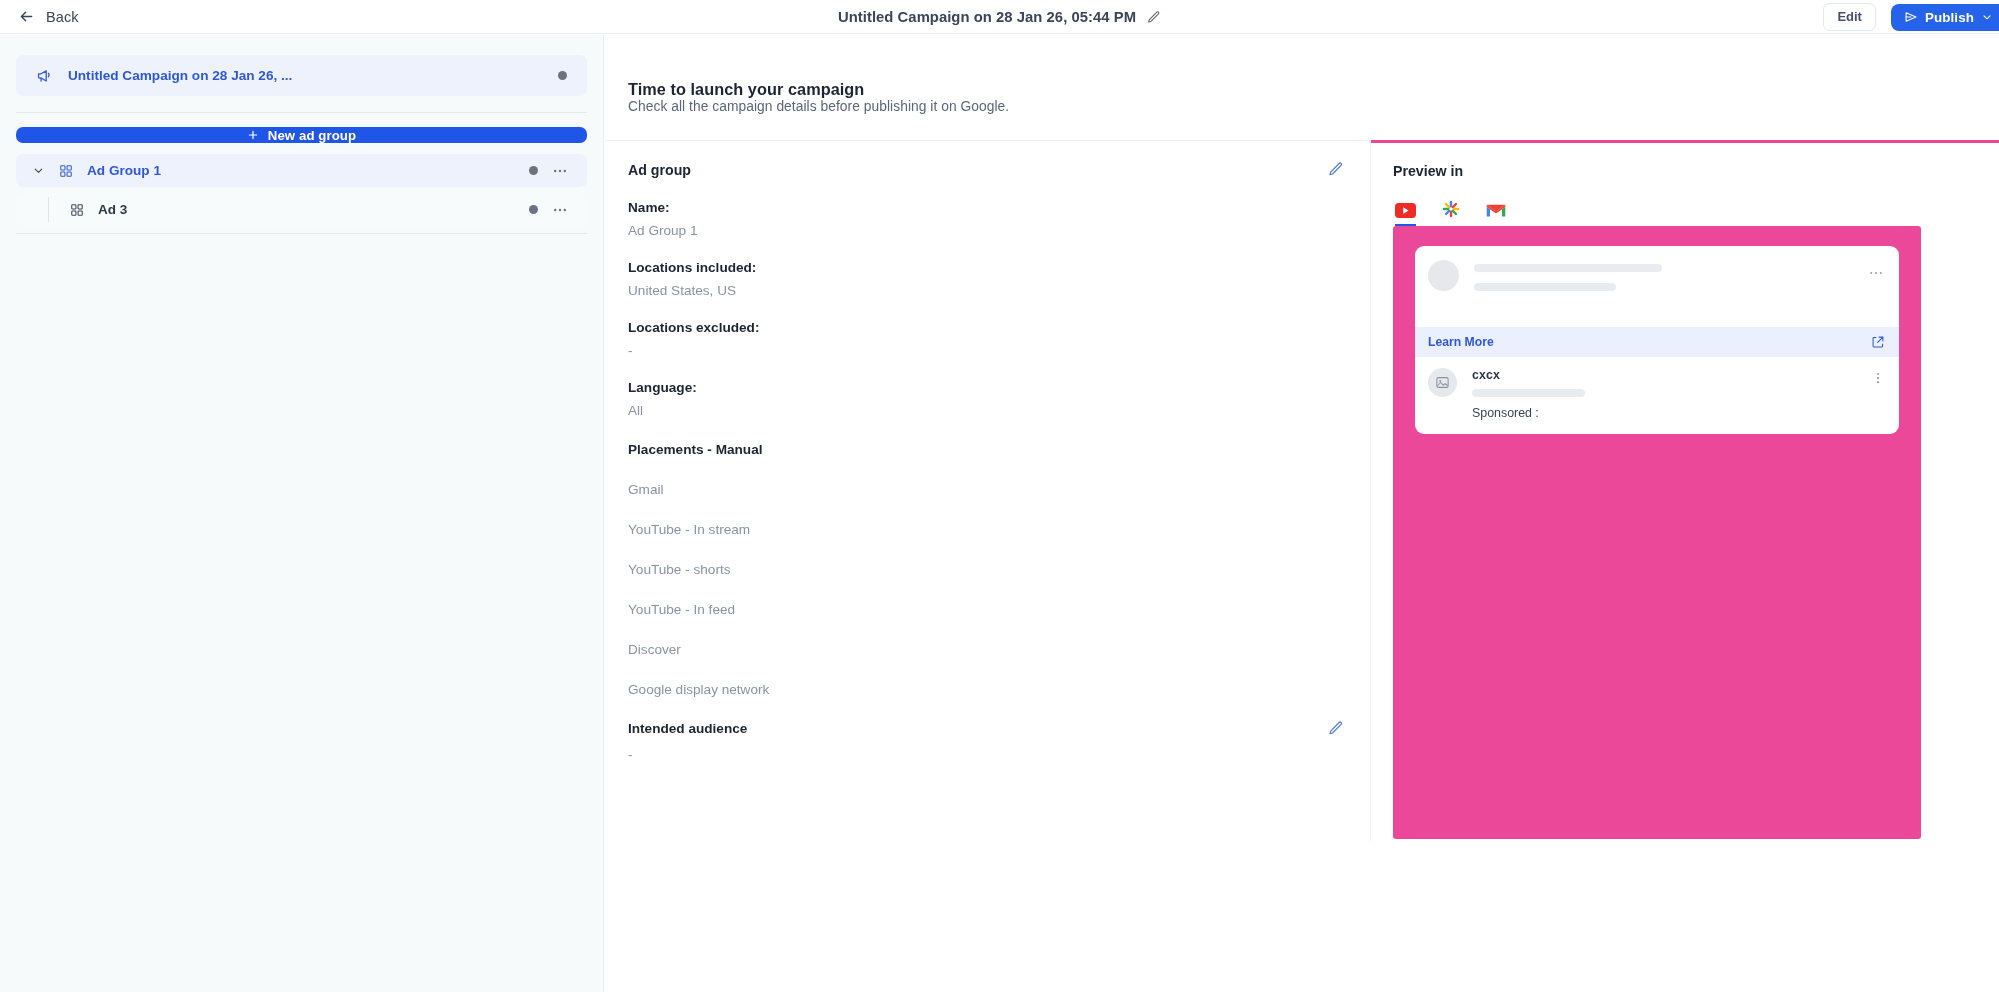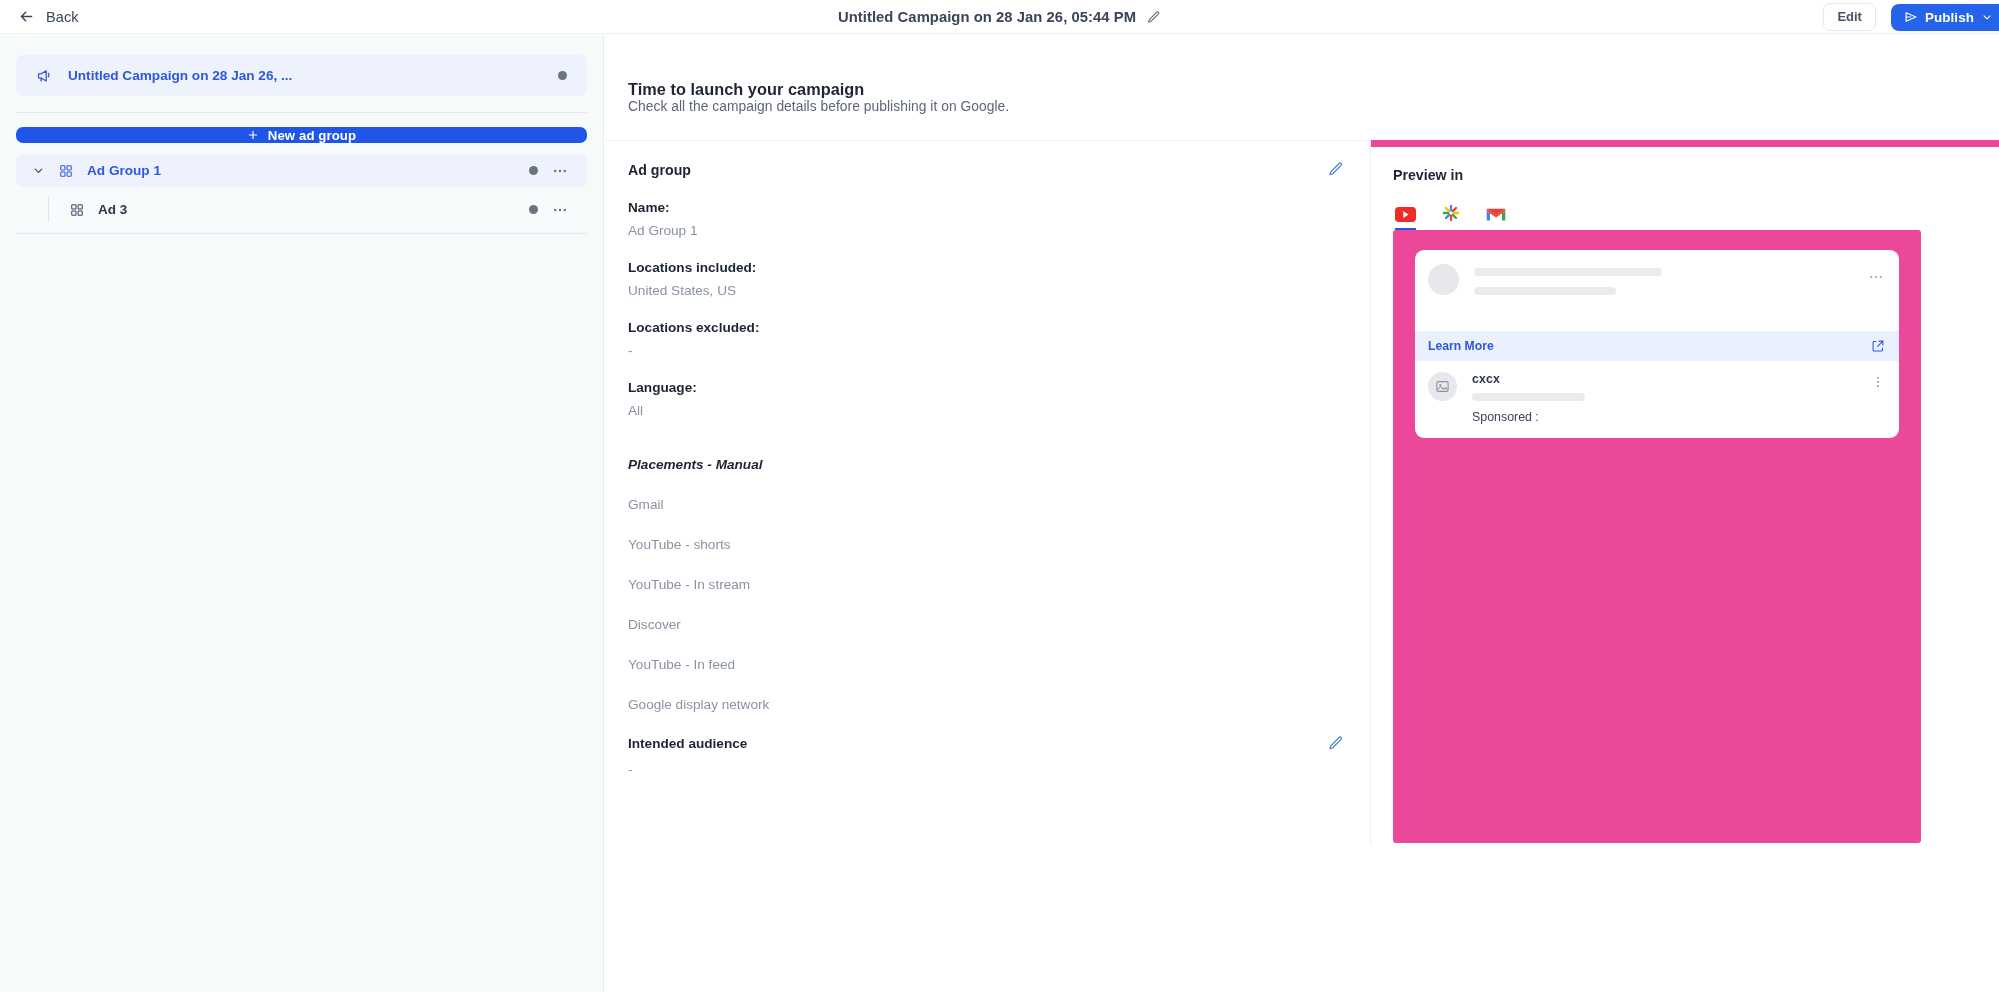--- a/index.html
+++ b/index.html
@@ -143,34 +143,34 @@
     display: flex; align-items: center; justify-content: space-between;
   }
   .section-title { font-size: 14.2px; color: #1d2433; font-weight: 700; }
   .pencil-icon { width: 17px; height: 17px; cursor: pointer; display:block; }
 
   .field { margin-top: 22px; }
   .field-label { font-size: 13.6px; color: #1d2433; font-weight: 700; }
   .field-value { font-size: 13.6px; color: #8a93a3; margin-top: 8px; }
 
   .placements-title {
-    font-size: 13.6px; color: #1d2433; font-weight: 700; margin-top: 39px; font-style: italic;
+    font-size: 13.6px; color: #1d2433; font-weight: 700; margin-top: 24px;
   }
   .placement-item { font-size: 13.6px; color: #8a93a3; margin-top: 25px; }
 
   .audience-head {
     display: flex; align-items: center; justify-content: space-between;
     margin-top: 23px;
   }
   .audience-title { font-size: 13.6px; color: #1d2433; font-weight: 700; }
   .audience-value { font-size: 13.6px; color: #8a93a3; margin-top: 10px; }
 
   
   .preview-panel {
-    flex: 1 1 auto; border-top: 7px solid #ec4899;
+    flex: 1 1 auto; border-top: 3px solid #ec4899;
     padding: 20px 0 2px 22px;
   }
   .preview-title { font-size: 14.2px; color: #1d2433; font-weight: 700; }
   .preview-tabs {
     display: flex; align-items: flex-end; gap: 26px; margin-top: 17px;
     height: 30px; padding-left: 2px;
   }
   .preview-tab {
     padding-bottom: 6px; cursor: pointer; display: flex; align-items: center;
     border-bottom: 2.5px solid transparent;
@@ -341,24 +341,24 @@
         <div class="field-label">Locations excluded:</div>
         <div class="field-value">-</div>
       </div>
       <div class="field">
         <div class="field-label">Language:</div>
         <div class="field-value">All</div>
       </div>
 
       <div class="placements-title">Placements - Manual</div>
       <div class="placement-item">Gmail</div>
+      <div class="placement-item">YouTube - In stream</div>
       <div class="placement-item">YouTube - shorts</div>
-      <div class="placement-item">YouTube - In stream</div>
+      <div class="placement-item">YouTube - In feed</div>
       <div class="placement-item">Discover</div>
-      <div class="placement-item">YouTube - In feed</div>
       <div class="placement-item">Google display network</div>
 
       <div class="audience-head">
         <span class="audience-title">Intended audience</span>
         <svg class="pencil-icon" viewBox="0 0 20 20" fill="none">
           <path d="M14.3 2.9a1.6 1.6 0 012.3 2.3L6.5 15.3l-3 .8.8-3L14.3 2.9z" stroke="#4a7fd6" stroke-width="1.4" stroke-linejoin="round"></path>
         </svg>
       </div>
       <div class="audience-value">-</div>
     </div>

